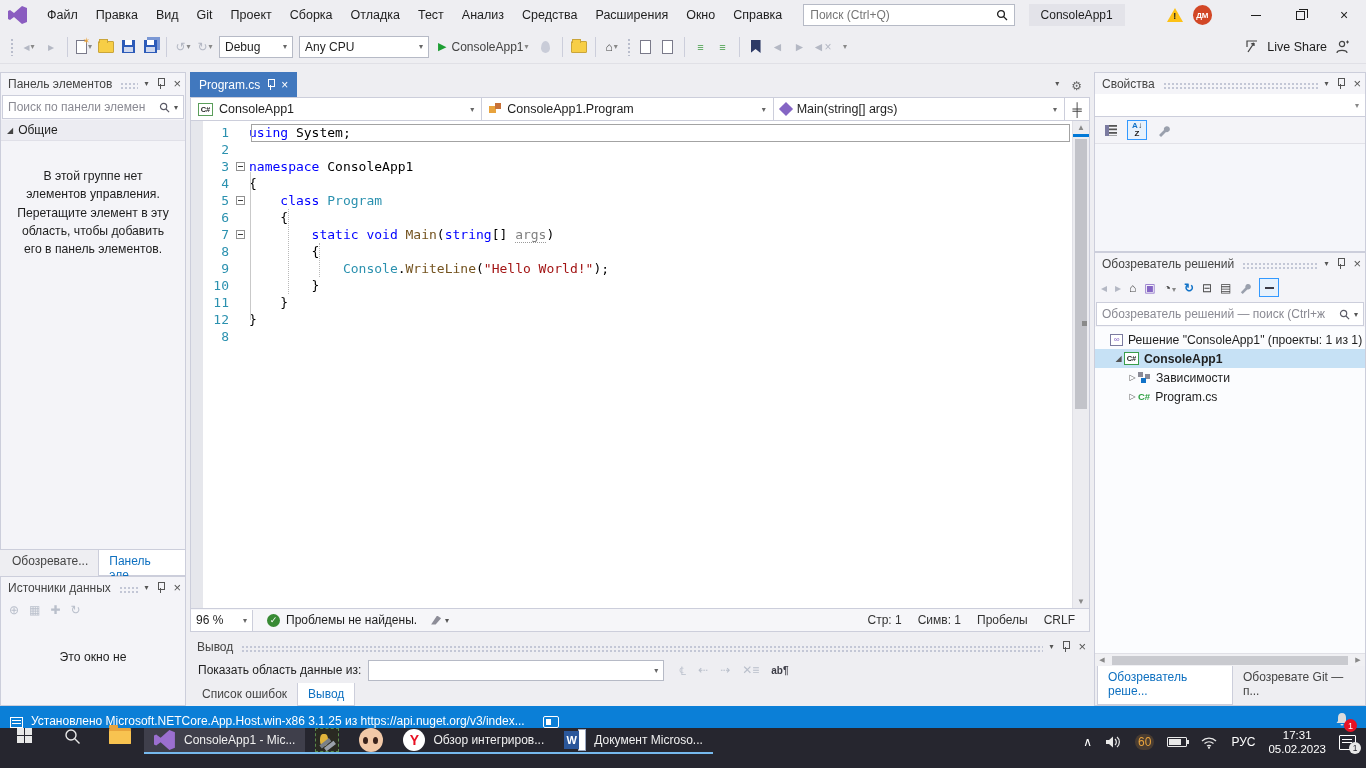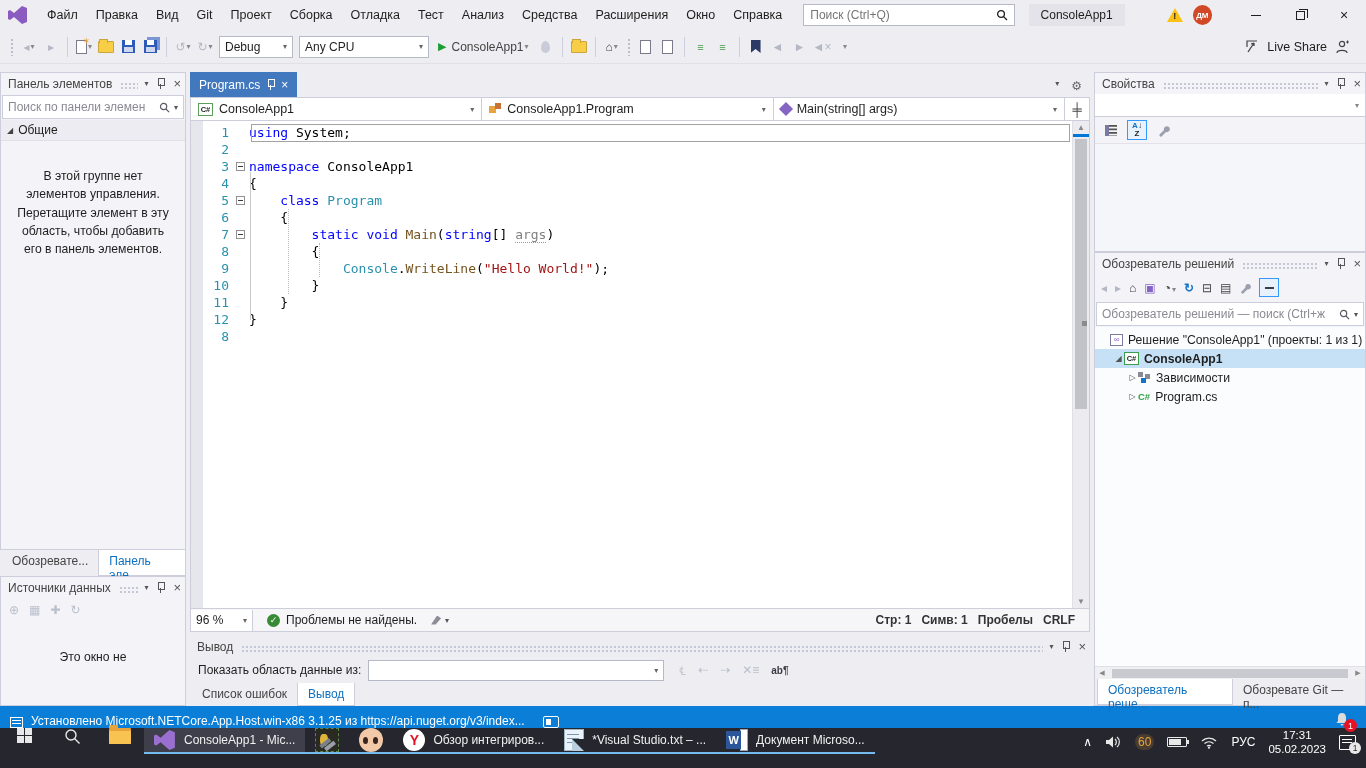--- a/index.html
+++ b/index.html
@@ -119,21 +119,21 @@
   #vscroll .thumb { position:absolute; top:18px; left:2px; right:2px; height:270px; background:#c2c3c9; }
   #vscroll .cmark { position:absolute; top:200px; right:2px; width:5px; height:5px; background:#8a8a8a; }
 
   #zoomrow { height:23px; background:#f6f6f9; border:1px solid #cccedb; border-top:none; display:flex; align-items:center; flex:none; }
   #zoomrow .zcombo { width:62px; height:21px; border-right:1px solid #cccedb; background:#fff; display:flex; align-items:center; padding:0 5px; }
   #zoomrow .zcombo .dd { margin-left:auto; font-size:8px; color:#666; }
   .health { display:flex; align-items:center; gap:6px; margin-left:14px; }
   .okdot { width:13px; height:13px; border-radius:50%; background:#388a34; color:#fff; font-size:9px; display:flex; align-items:center; justify-content:center; }
   .brush { margin-left:14px; display:flex; align-items:center; gap:4px; color:#555; }
   .brush .blade { width:10px; height:9px; background:#8d8d98; clip-path:polygon(0 100%,60% 0,100% 30%,45% 100%); }
-  #zoomrow .rstats { margin-left:auto; display:flex; gap:10px; padding-right:14px; color:#333;font-weight:bold; }
+  #zoomrow .rstats { margin-left:auto; display:flex; gap:16px; padding-right:14px; color:#333; }
 
   
   #output { height:70px; margin-top:4px; background:#eeeef2; display:flex; flex-direction:column; flex:none; }
   #output .ctrls { height:26px; display:flex; align-items:center; padding-left:8px; flex:none; }
   #output .ctrls .combo { width:296px; height:21px; margin-left:7px; }
   .oicons { display:flex; align-items:center; gap:12px; margin-left:12px; color:#b9bfcb; font-size:12px; }
   .oicons .on { color:#3c3c46; font-size:10px; font-weight:bold; }
   #btabs { height:24px; display:flex; padding-left:2px; }
   .btab { padding:4px 10px 0 10px; color:#444; }
   .btab.active { background:#fff; border:1px solid #cccedb; border-top:none; color:#0e70c0; }
@@ -166,21 +166,21 @@
   .ti-solution { width:13px; height:12px; border:1px solid #7b7ba0; background:#fff; color:#8565c4; font-size:8px; line-height:10px; text-align:center; flex:none; }
   .ti-csproj { width:15px; height:13px; border:1px solid #3a9e4c; background:#fff; color:#1e1e1e; font-size:7.5px; font-weight:bold; text-align:center; line-height:11px; flex:none; }
   .ti-dep { width:13px; height:11px; position:relative; flex:none; }
   .ti-dep:before { content:""; position:absolute; left:0; top:0; width:5px; height:5px; background:#8a8a96; box-shadow:7px 2px 0 #8a8a96; }
   .ti-dep:after { content:""; position:absolute; left:3px; bottom:0; width:5px; height:5px; background:#1273c8; }
   .ti-csfile { color:#2da042; font-size:9.5px; font-weight:bold; flex:none; }
   #hscroll { height:13px; display:flex; align-items:center; background:#f0f0f3; border-top:1px solid #e0e0e6; flex:none; }
   #hscroll .arr { width:14px; text-align:center; font-size:7px; color:#888; }
   #hscroll .track { flex:1; height:9px; margin:0 1px; position:relative; }
   #hscroll .thumb { position:absolute; left:2px; right:2px; top:0; height:9px; background:#c9cacf; }
-  #setabs { height:26px; display:flex; padding-left:2px; background:#eeeef2; flex:none; }
+  #setabs { height:39px; display:flex; padding-left:2px; background:#eeeef2; flex:none; }
 
   
   #bluebar { height:22px; background:#0b7fd7; color:#fff; display:flex; align-items:flex-end; padding:0 10px; font-size:12px; }
   .out-ico { width:13px; height:11px; border:1px solid #fff; position:relative; margin-right:8px; flex:none; }
   .out-ico:before { content:""; position:absolute; left:1px; top:2px; width:9px; height:1px; background:#fff; box-shadow:0 3px 0 #fff; }
   .pan-ico { width:16px; height:12px; border:1px solid #fff; border-radius:2px; position:relative; margin-left:18px; flex:none; }
   .pan-ico:before { content:""; position:absolute; left:2px; top:2px; width:5px; height:6px; background:#fff; }
   #bluebar .bell-wrap { margin-left:auto; position:relative; margin-right:6px; }
   .badge { position:absolute; right:-7px; bottom:-4px; width:13px; height:13px; border-radius:50%; background:#e81123; color:#fff; font-size:9px; display:flex; align-items:center; justify-content:center; }
 
@@ -719,24 +719,20 @@
         <span class="ico-game"></span>
       </div>
       <div class="tk-app">
         <span class="ico-isaac"></span>
       </div>
       <div class="tk-app">
         <span class="ico-ya">Y</span>
         <span class="lbl">Обзор интегриров...</span>
       </div>
       <div class="tk-app">
-        <span class="ico-note"></span>
-        <span class="lbl">*Visual Studio.txt – ...</span>
-      </div>
-      <div class="tk-app">
         <span class="ico-word">
           <span class="pg"></span>
           <span class="w">W</span>
         </span>
         <span class="lbl">Документ Microso...</span>
       </div>
     </div>
   <div id="tray">
     <span class="tray-txt">∧</span>
     <svg width="17" height="14" viewBox="0 0 17 14">

